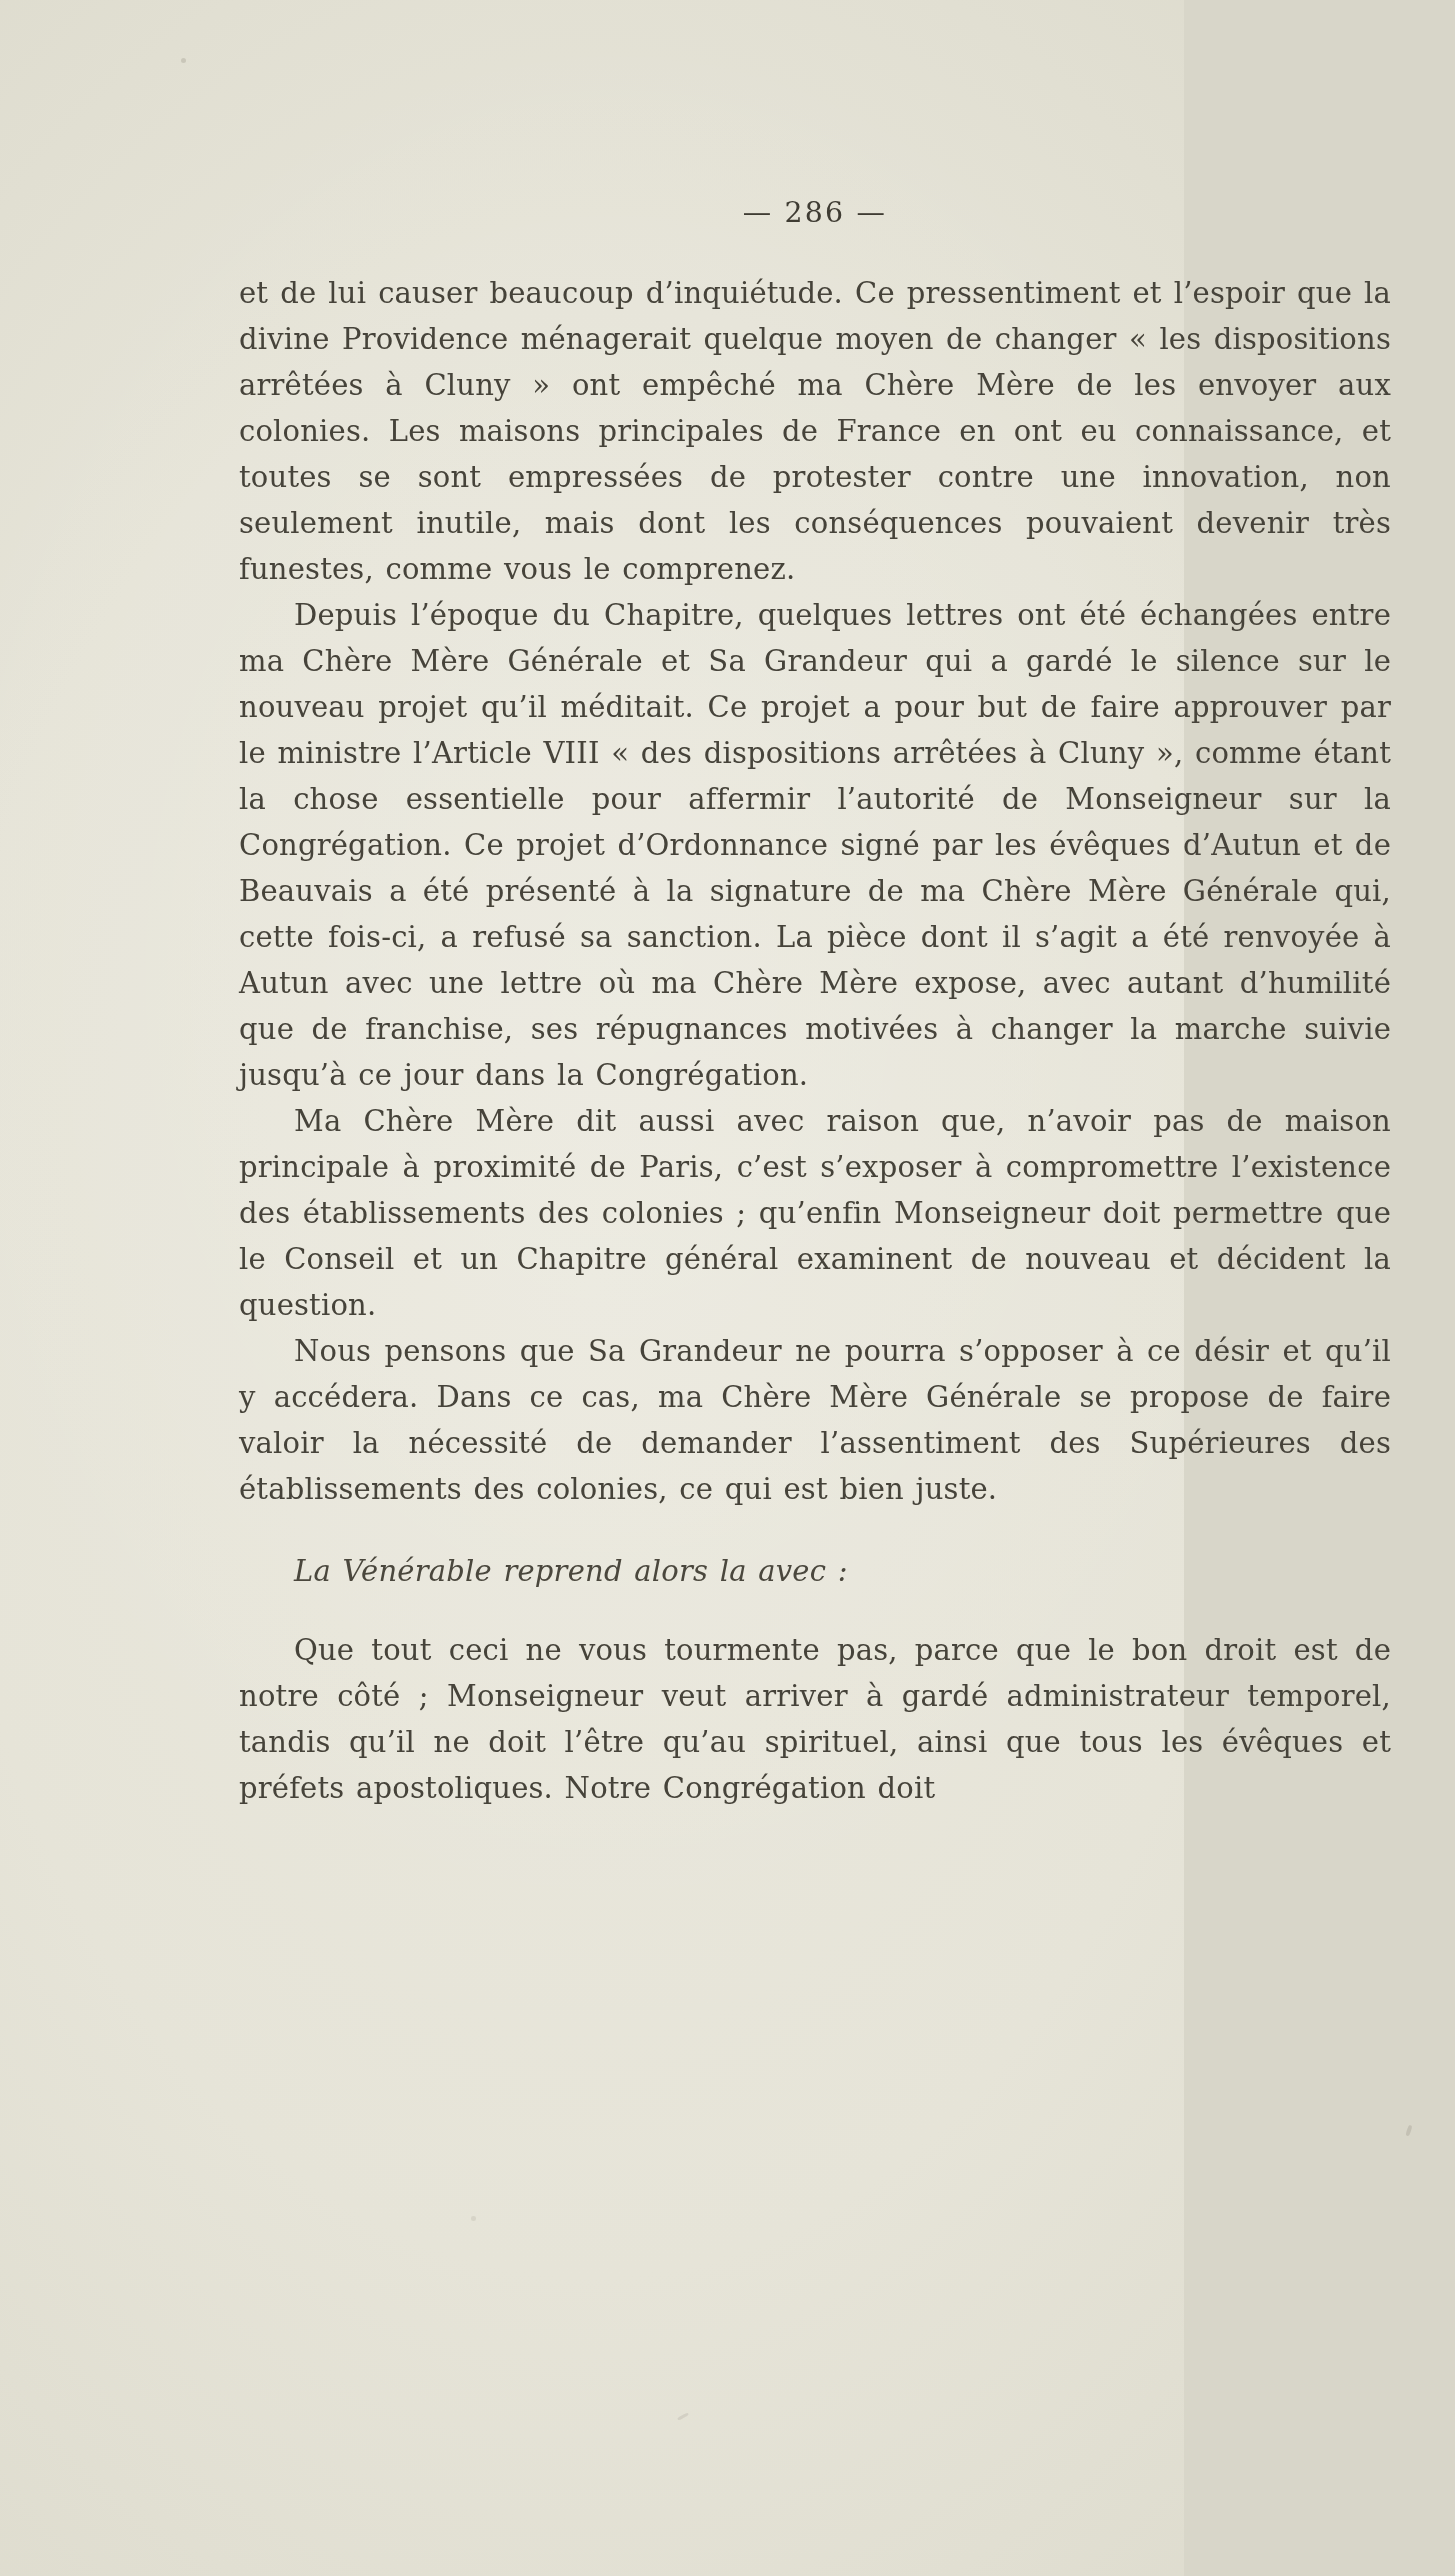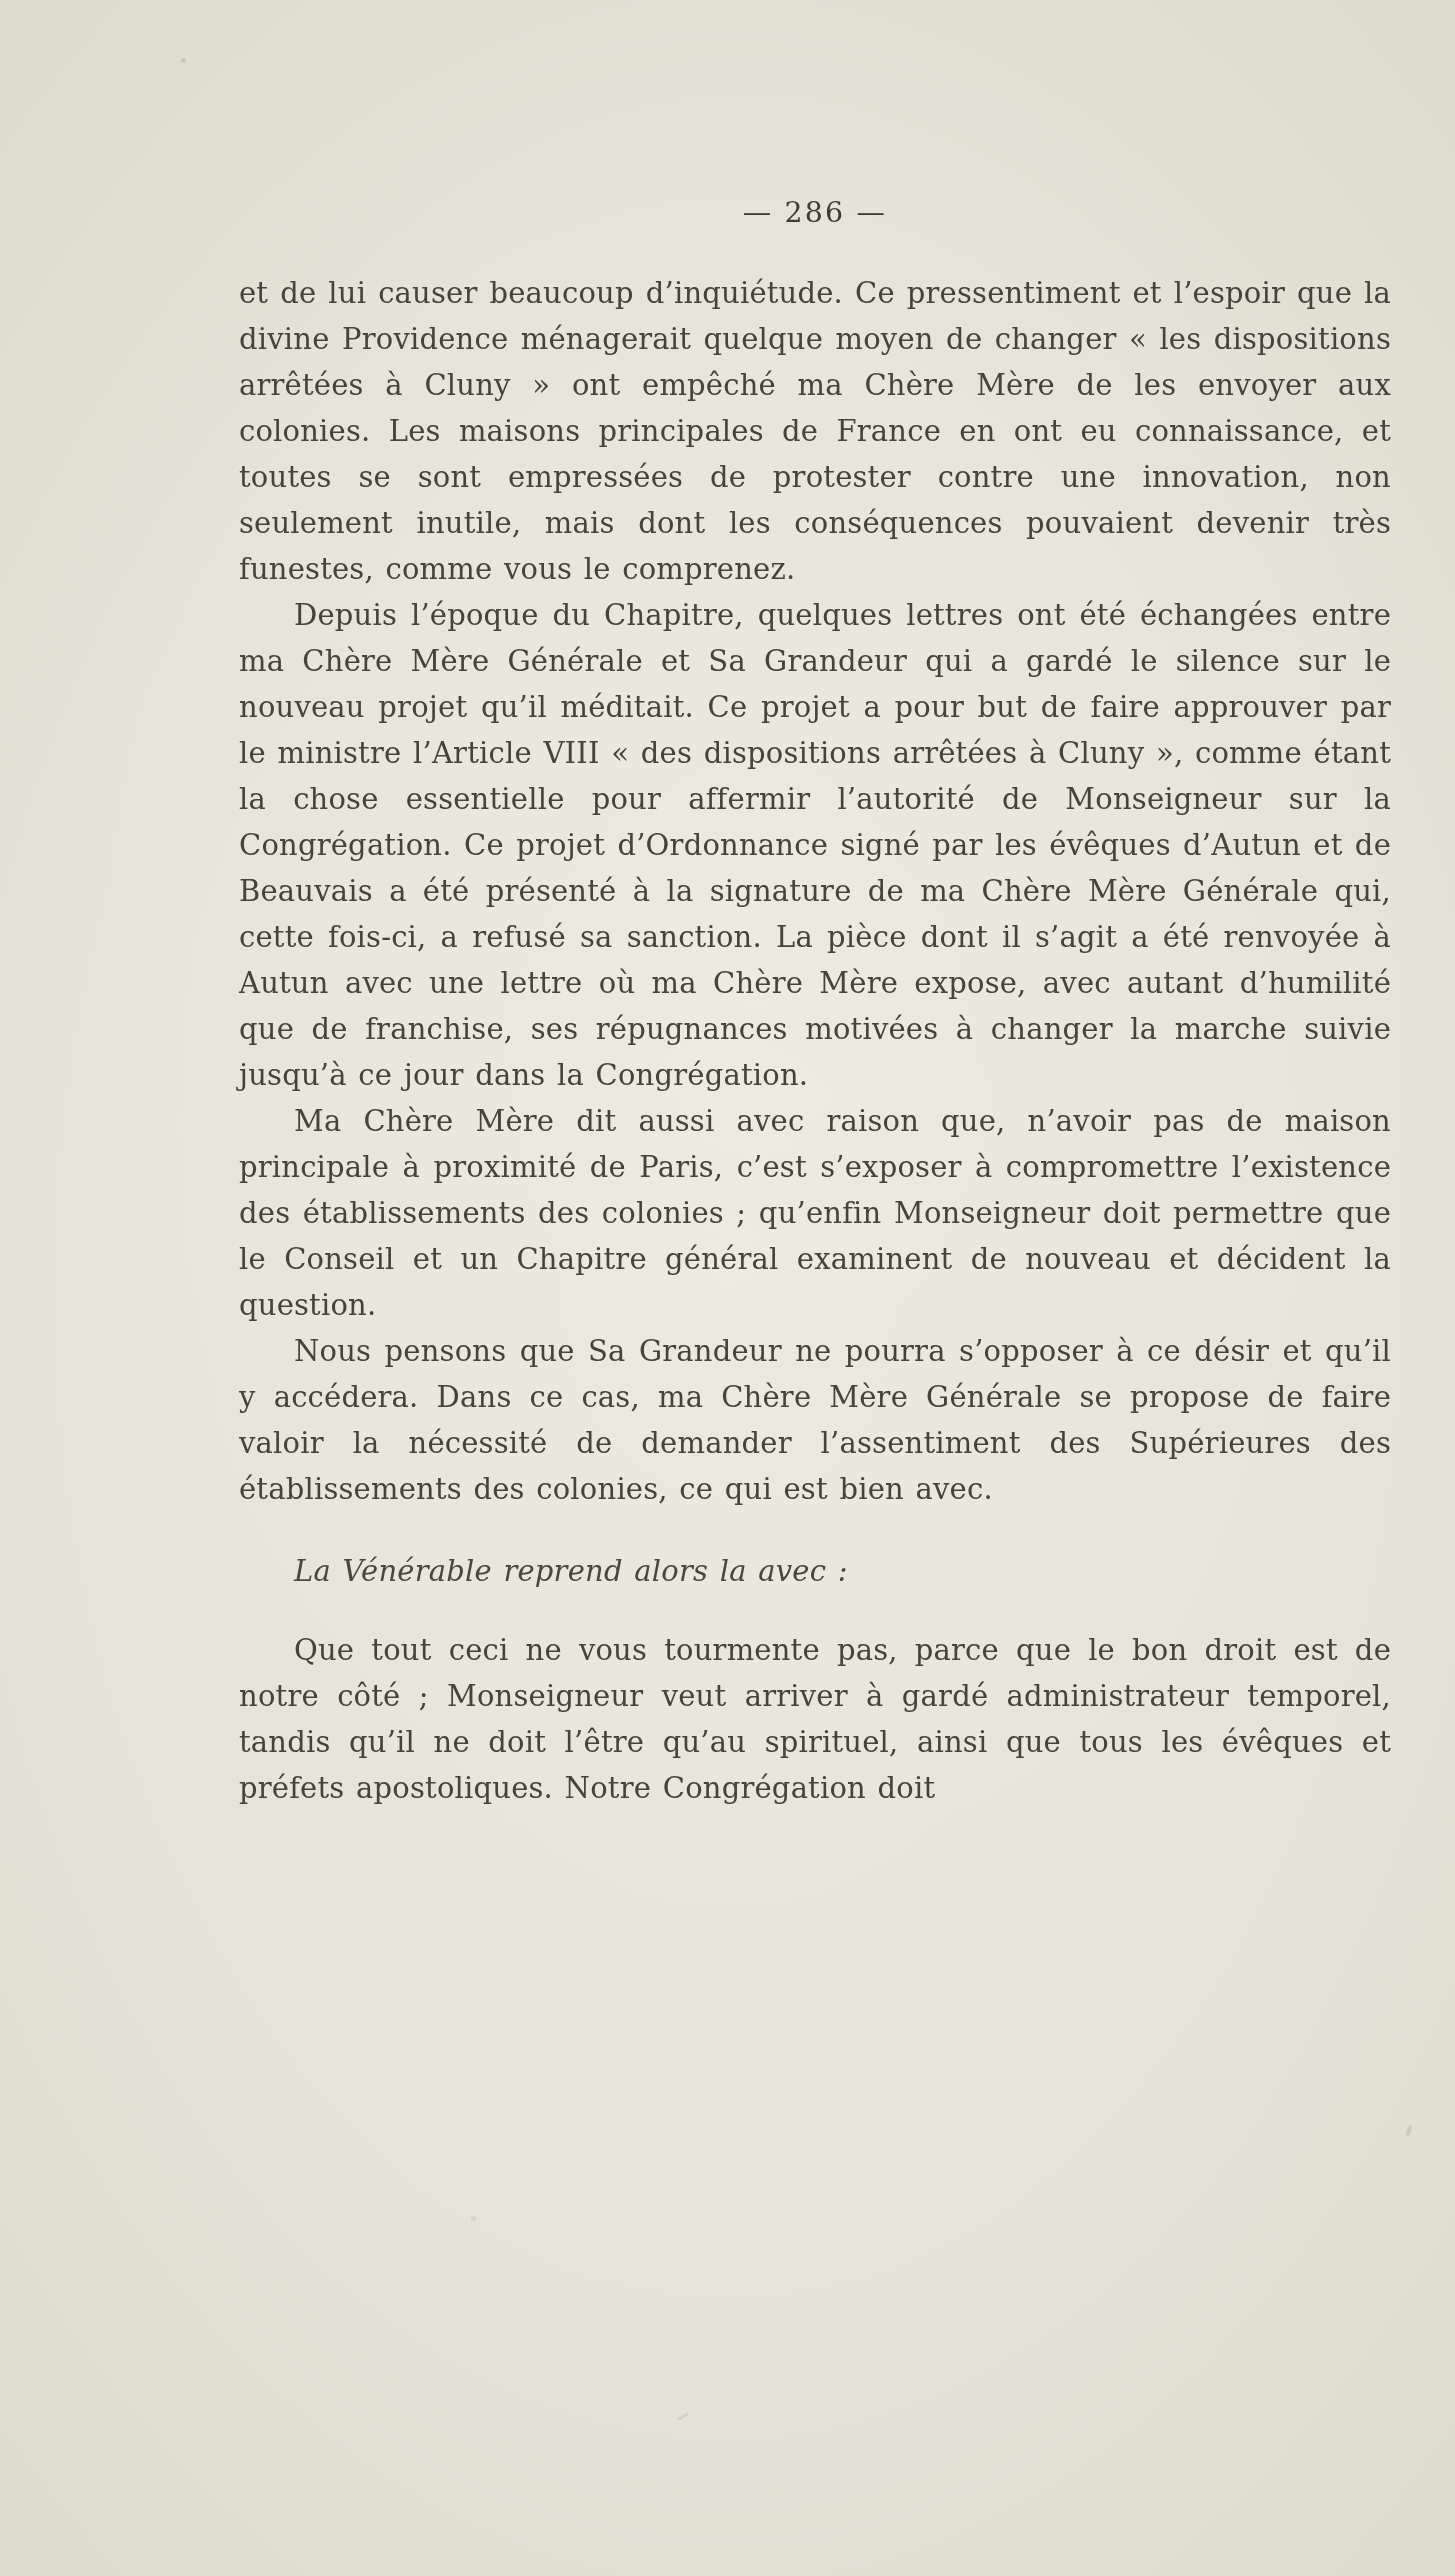--- a/index.html
+++ b/index.html
@@ -8,21 +8,21 @@
       padding: 0;
     }
     body {
       width: 1455px;
       height: 2576px;
       background: #d8d6c9;
       overflow: hidden;
     }
     .page {
       position: relative;
-      width: 1455px;
+      width: 1184px;
       height: 2576px;
       background:
         radial-gradient(ellipse 1047px 1422px at 52% 38%, rgba(255,255,255,0.16), rgba(255,255,255,0) 70%),
         radial-gradient(ellipse 1197px 1796px at 50% 50%, #eae8dd 0%, #e6e4d8 55%, #dcdacc 100%);
       font-family: "DejaVu Serif", "Liberation Serif", serif;
       color: #46433a;
     }
     .content {
       position: absolute;
       top: 196px;
@@ -82,21 +82,21 @@
     <div class="page-number">— 286 —</div>
 
     <div class="text-block">
 
       <p class="para no-indent">et de lui causer beaucoup d’inquiétude. Ce pressentiment et l’espoir que la divine Providence ménagerait quelque moyen de changer « les dispositions arrêtées à Cluny » ont empêché ma Chère Mère de les envoyer aux colonies. Les maisons principales de France en ont eu connaissance, et toutes se sont empressées de protester contre une innovation, non seulement inutile, mais dont les conséquences pouvaient devenir très funestes, comme vous le comprenez.</p>
 
       <p class="para">Depuis l’époque du Chapitre, quelques lettres ont été échangées entre ma Chère Mère Générale et Sa Grandeur qui a gardé le silence sur le nouveau projet qu’il méditait. Ce projet a pour but de faire approuver par le ministre l’Article VIII « des dispositions arrêtées à Cluny », comme étant la chose essentielle pour affermir l’autorité de Monseigneur sur la Congrégation. Ce projet d’Ordonnance signé par les évêques d’Autun et de Beauvais a été présenté à la signature de ma Chère Mère Générale qui, cette fois-ci, a refusé sa sanction. La pièce dont il s’agit a été renvoyée à Autun avec une lettre où ma Chère Mère expose, avec autant d’humilité que de franchise, ses répugnances motivées à changer la marche suivie jusqu’à ce jour dans la Congrégation.</p>
 
       <p class="para">Ma Chère Mère dit aussi avec raison que, n’avoir pas de maison principale à proximité de Paris, c’est s’exposer à compromettre l’existence des établissements des colonies ; qu’enfin Monseigneur doit permettre que le Conseil et un Chapitre général examinent de nouveau et décident la question.</p>
 
-      <p class="para">Nous pensons que Sa Grandeur ne pourra s’opposer à ce désir et qu’il y accédera. Dans ce cas, ma Chère Mère Générale se propose de faire valoir la nécessité de demander l’assentiment des Supérieures des établissements des colonies, ce qui est bien avec.</p>
+      <p class="para">Nous pensons que Sa Grandeur ne pourra s’opposer à ce désir et qu’il y accédera. Dans ce cas, ma Chère Mère Générale se propose de faire valoir la nécessité de demander l’assentiment des Supérieures des établissements des colonies, ce qui est bien juste.</p>
 
       <p class="para note">La Vénérable reprend alors la avec :</p>
 
       <p class="para">Que tout ceci ne vous tourmente pas, parce que le bon droit est de notre côté ; Monseigneur veut arriver à gardé administrateur temporel, tandis qu’il ne doit l’être qu’au spirituel, ainsi que tous les évêques et préfets apostoliques. Notre Congrégation doit</p>
 
     </div>
   </div>
 </div>
 
 

